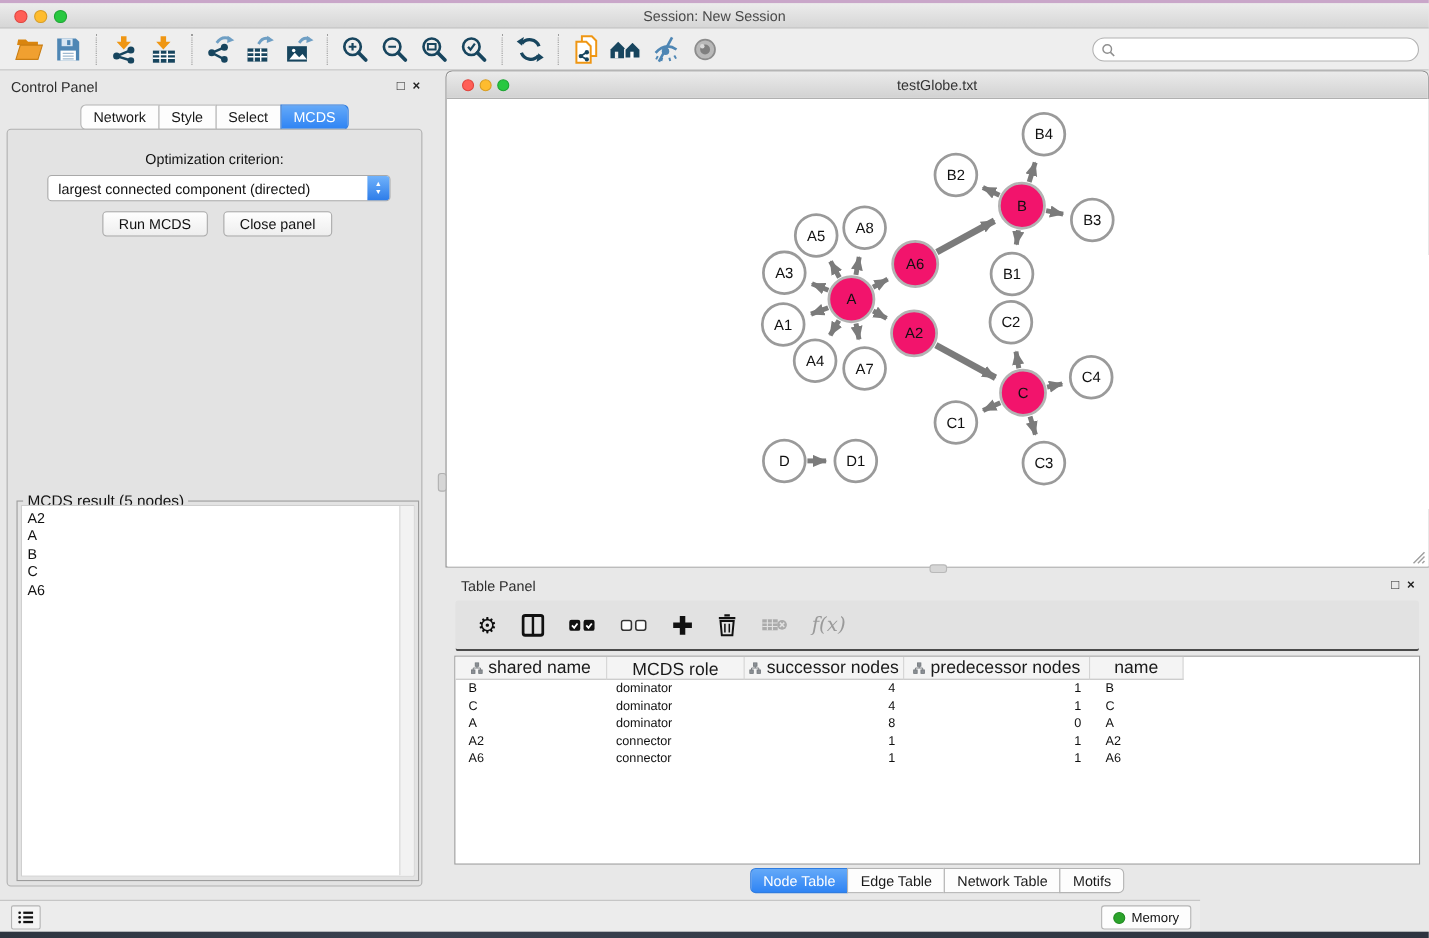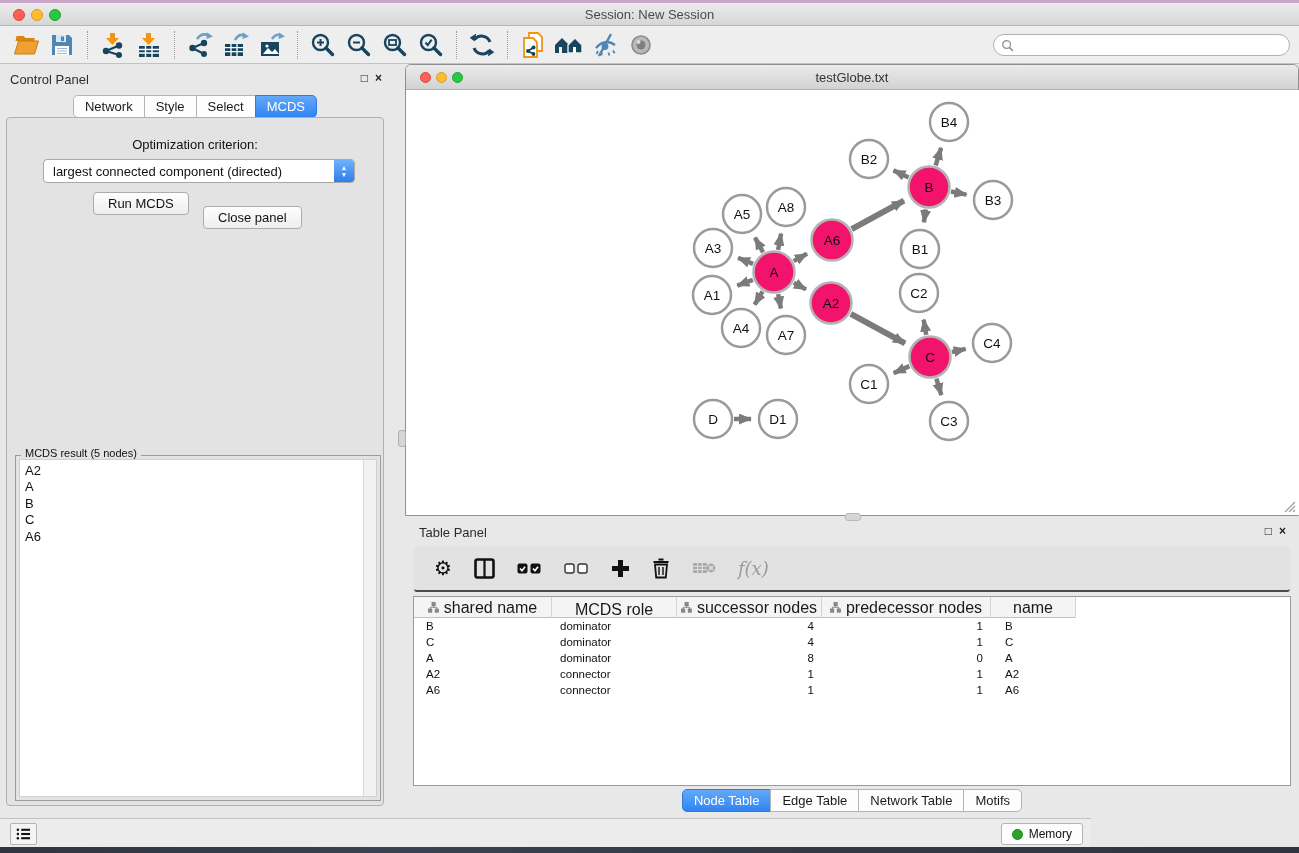--- a/index.html
+++ b/index.html
@@ -45,21 +45,21 @@
   .select { position:absolute; left:36px; top:41px; width:312px; height:24px; background:#fff;
     border:1px solid #a9a9a9; border-radius:4px; }
   .select .val { position:absolute; left:9px; top:4px; font-size:13px; color:#111; white-space:nowrap; }
   .stepper { position:absolute; right:0; top:0; width:20px; height:22px;
     background:linear-gradient(#70b2fb,#2e7de9); border-radius:0 3px 3px 0; display:flex;
     flex-direction:column; align-items:center; justify-content:center; color:#fff; font-size:6.5px; line-height:7px; }
   .btn { position:absolute; height:23px; background:linear-gradient(#fefefe,#eeeeee);
     border:1px solid #acacac; border-radius:4px; font-size:13px; color:#111;
     display:flex; align-items:center; justify-content:center; padding:0 14px; cursor:default; }
   .group { position:absolute; left:8px; top:337px; width:366px; height:346px; border:1px solid #9c9c9c; }
-  .group .legend { position:absolute; top:-9px; left:5px; background:#e3e3e3; padding:0 4px; font-size:11px; color:#111; }
+  .group .legend { position:absolute; top:-9px; left:5px; background:#e3e3e3; padding:0 4px; font-size:14px; color:#111; }
   .mcds-list { position:absolute; left:3px; top:3px; right:3px; bottom:3px; background:#fff;
     border:1px solid #cfcfcf; overflow:hidden; }
   .scroll-track { position:absolute; right:0; top:0; bottom:0; width:13px; background:#f2f2f2; border-left:1px solid #d8d8d8; }
   .mcds-item { font-size:13px; color:#111; padding-left:5px; height:16.4px; line-height:16.4px; }
   .mcds-list .items { padding-top:3px; }
 
   
   .network-window { position:absolute; left:405px; top:64px; width:894px; height:452px;
     background:#fff; border:1px solid #8f8f8f; border-radius:6px 6px 0 0; }
   .net-titlebar { position:absolute; left:0; top:0; width:100%; height:25px;
@@ -279,21 +279,21 @@
     <div class="cp-body">
       <div class="opt-label">Optimization criterion:</div>
       <div class="select">
         <span class="val">largest connected component (directed)</span>
         <span class="stepper">
           <span>▲</span>
             <span>▼</span>
         </span>
       </div>
       <div class="btn" style="left:86px; top:74px;">Run MCDS</div>
-      <div class="btn" style="left:196px; top:88px;">Close panel</div>
+      <div class="btn" style="left:196px; top:74px;">Close panel</div>
       <div class="group">
         <span class="legend">MCDS result (5 nodes)</span>
         <div class="mcds-list">
           <div class="items" id="mcds-items">
               <div class="mcds-item">A2</div>
               <div class="mcds-item">A</div>
               <div class="mcds-item">B</div>
               <div class="mcds-item">C</div>
               <div class="mcds-item">A6</div>
             </div>

